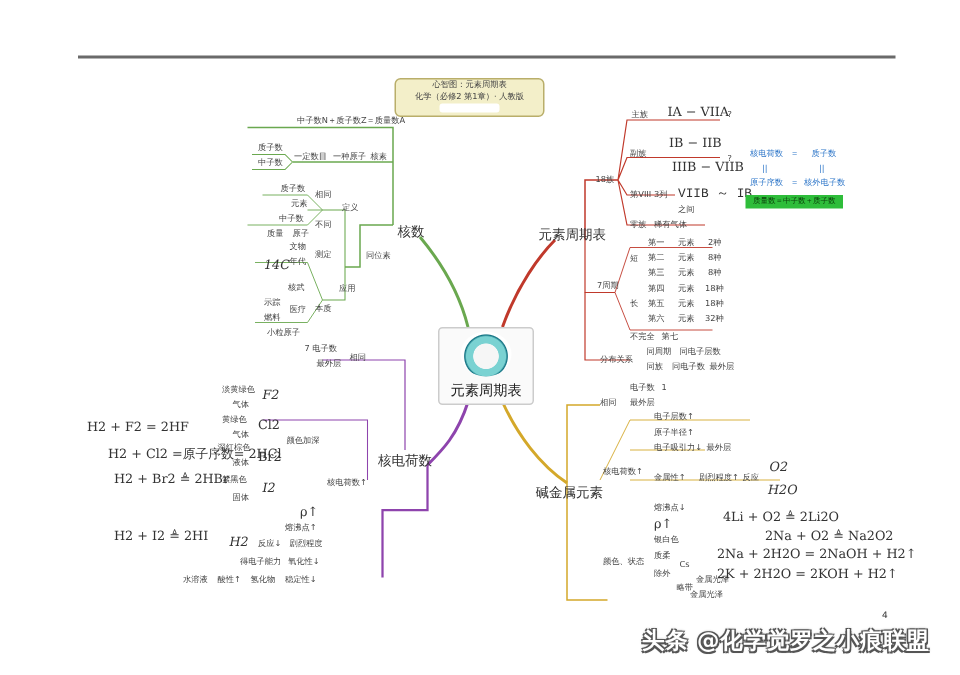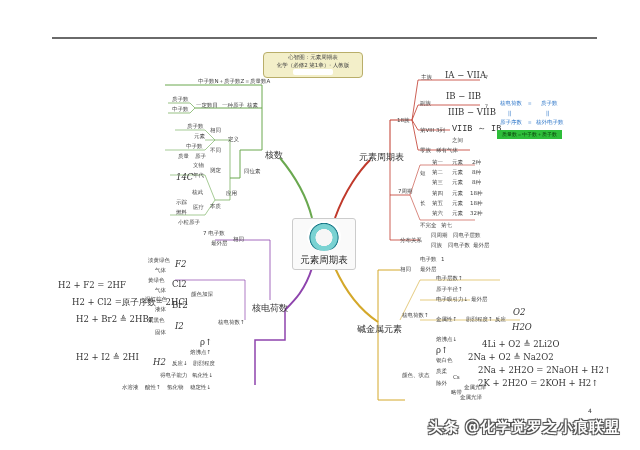--- a/index.html
+++ b/index.html
@@ -210,18 +210,18 @@
 <div class="t" style="left:402px;top:372px;">颜色、状态</div>
 <div class="t" style="left:436px;top:357px;">银白色</div>
 <div class="t" style="left:436px;top:368px;">质柔</div>
 <div class="t" style="left:436px;top:380px;">除外</div>
 <div class="t" style="left:453px;top:374px;">Cs</div>
 <div class="t" style="left:451px;top:389px;">略带</div>
 <div class="t" style="left:464px;top:384px;">金属光泽</div>
 <div class="t" style="left:460px;top:394px;">金属光泽</div>
 
 <div class="formula" style="left:482px;top:339px;">4Li + O2 ≜ 2Li2O</div>
-<div class="formula" style="left:468px;top:352px;">2Na + O2 ≜ Na2O2</div>
+<div class="formula" style="left:510px;top:352px;">2Na + O2 ≜ Na2O2</div>
 <div class="formula" style="left:478px;top:365px;">2Na + 2H2O = 2NaOH + H2↑</div>
 <div class="formula" style="left:478px;top:378px;">2K + 2H2O = 2KOH + H2↑</div>
 
 <div class="page-num">4</div>
 <div class="watermark">头条 @化学觉罗之小痕联盟</div>
 
 </body></html>

